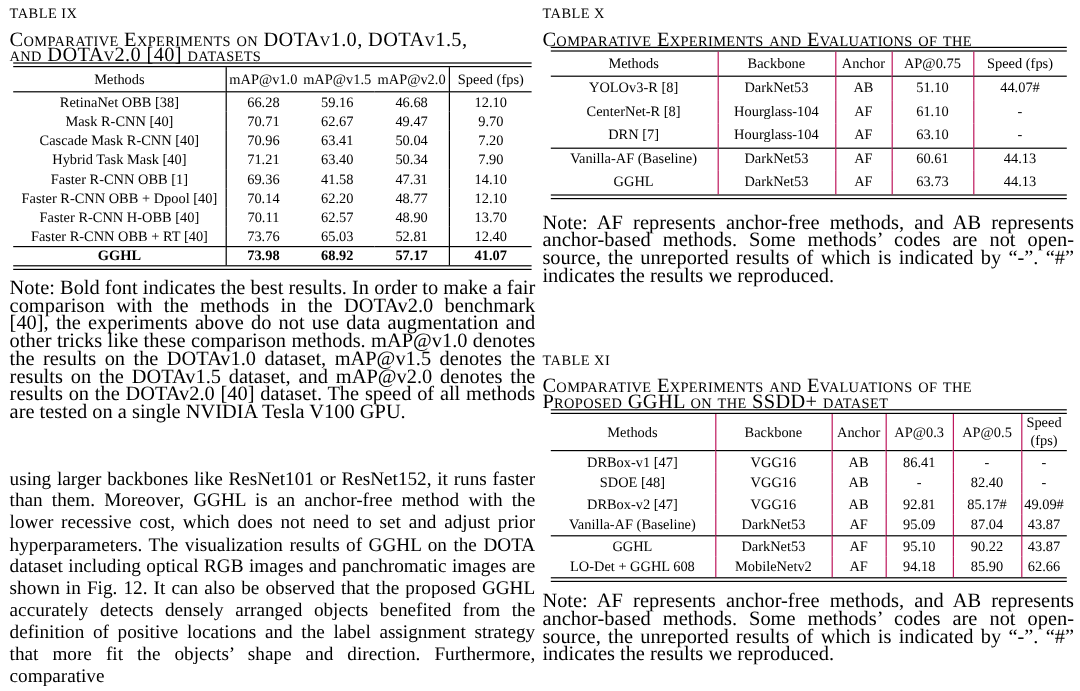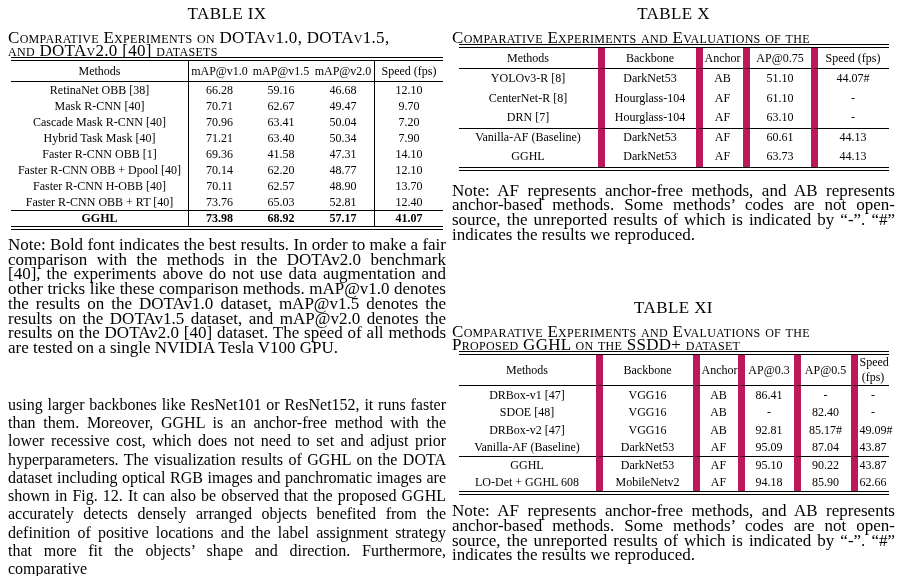--- a/index.html
+++ b/index.html
@@ -12,22 +12,21 @@
     color: #000000;
     font-family: "Liberation Serif", serif;
     overflow: hidden;
   }
   .col { position: absolute; top: 0; }
   .col-left  { left: 8px;   width: 438px; }
   .col-right { left: 452px; width: 443px; }
 
   .tbl-label {
     margin-top: 4px;
-    text-align: center;
-    font-size: 17px;
+    font-size: 12px;
     letter-spacing: 0.4px;
   }
   .tbl-caption {
     margin: 7px auto 0 auto;
     text-align: left;
     font-size: 17px;
     font-variant: small-caps;
     letter-spacing: 0.3px;
     line-height: 13px;
   }
@@ -81,21 +80,21 @@
   .t11 td { height: 17.5px; }
   .t11 th { height: 38px; line-height: 15px; }
   .t11 th:last-child { white-space: normal; }
   .t11 col.c1 { width: 137px; }
   .t11 col.c2 { width: 97px; }
   .t11 col.c3 { width: 45px; }
   .t11 col.c4 { width: 56px; }
   .t11 col.c5 { width: 57px; }
   .t11 col.c6 { width: 38px; }
 
-  .vlines th + th, .vlines td + td { border-left: 7px solid #be185d; }
+  .vlines th + th, .vlines td + td { border-left: 1px solid #be185d; }
 
   .note {
     font-size: 17px;
     line-height: 14.7px;
     text-align: justify;
     margin-top: 9px;
   }
   .note-t9  { margin-top: 8px; }
   .note-t10 { margin-top: 13px; }
   .note-t11 { margin-top: 9px; }

